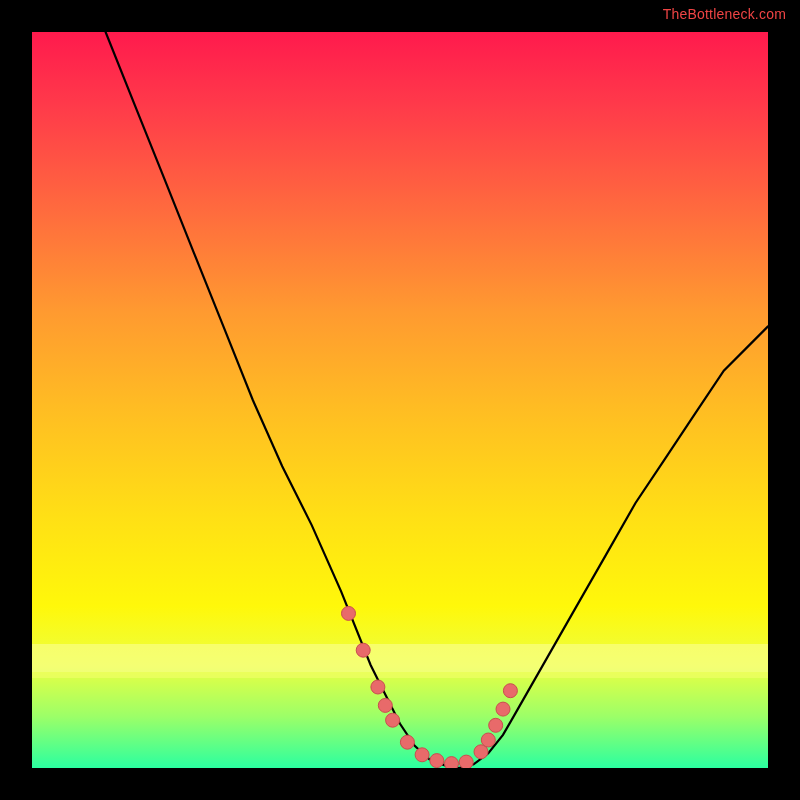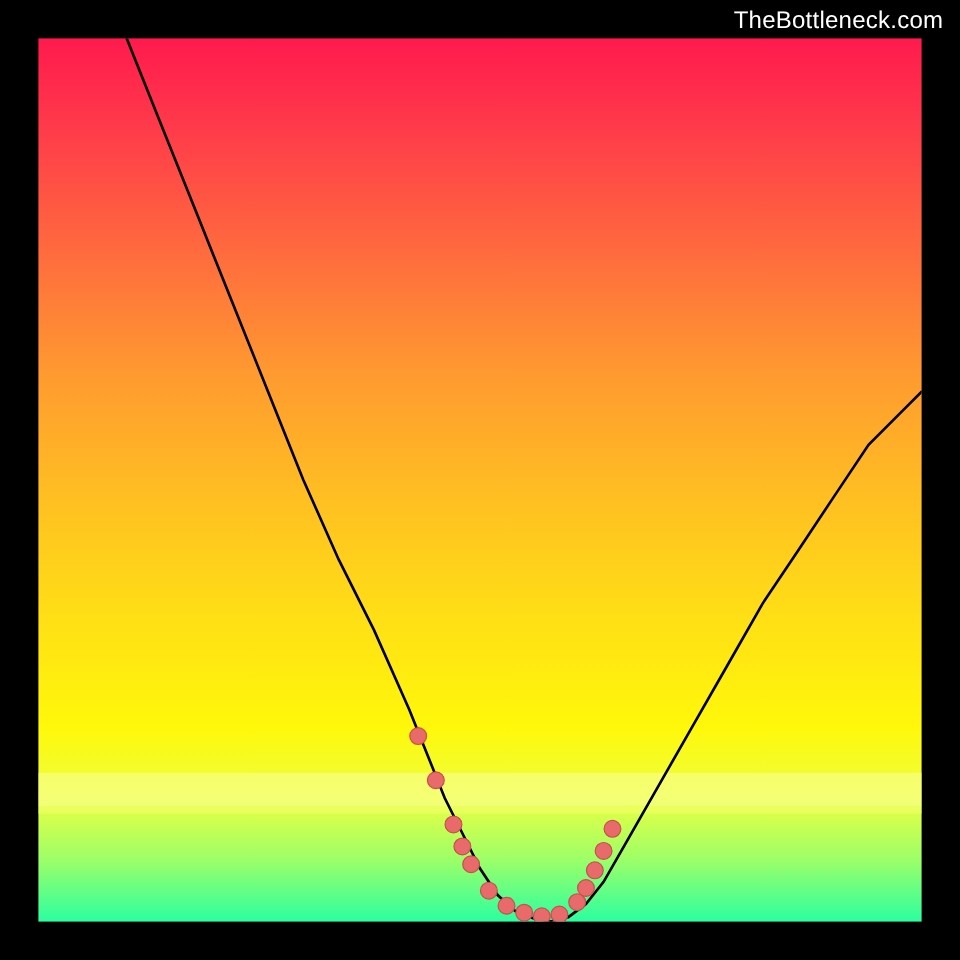--- a/index.html
+++ b/index.html
@@ -49,22 +49,22 @@
     left: 32px;
     top: 32px;
     width: 736px;
     height: 736px;
     pointer-events: none;
   }
   .watermark {
     position: absolute;
     top: 6px;
     right: 14px;
-    color: #ffffff;
-    font-size: 20px;
+    color: #ef4444;
+    font-size: 14px;
     font-weight: 500;
     letter-spacing: 0.2px;
     user-select: none;
   }
 </style>
 </head>
 <body>
 
 <div class="stage">
 

